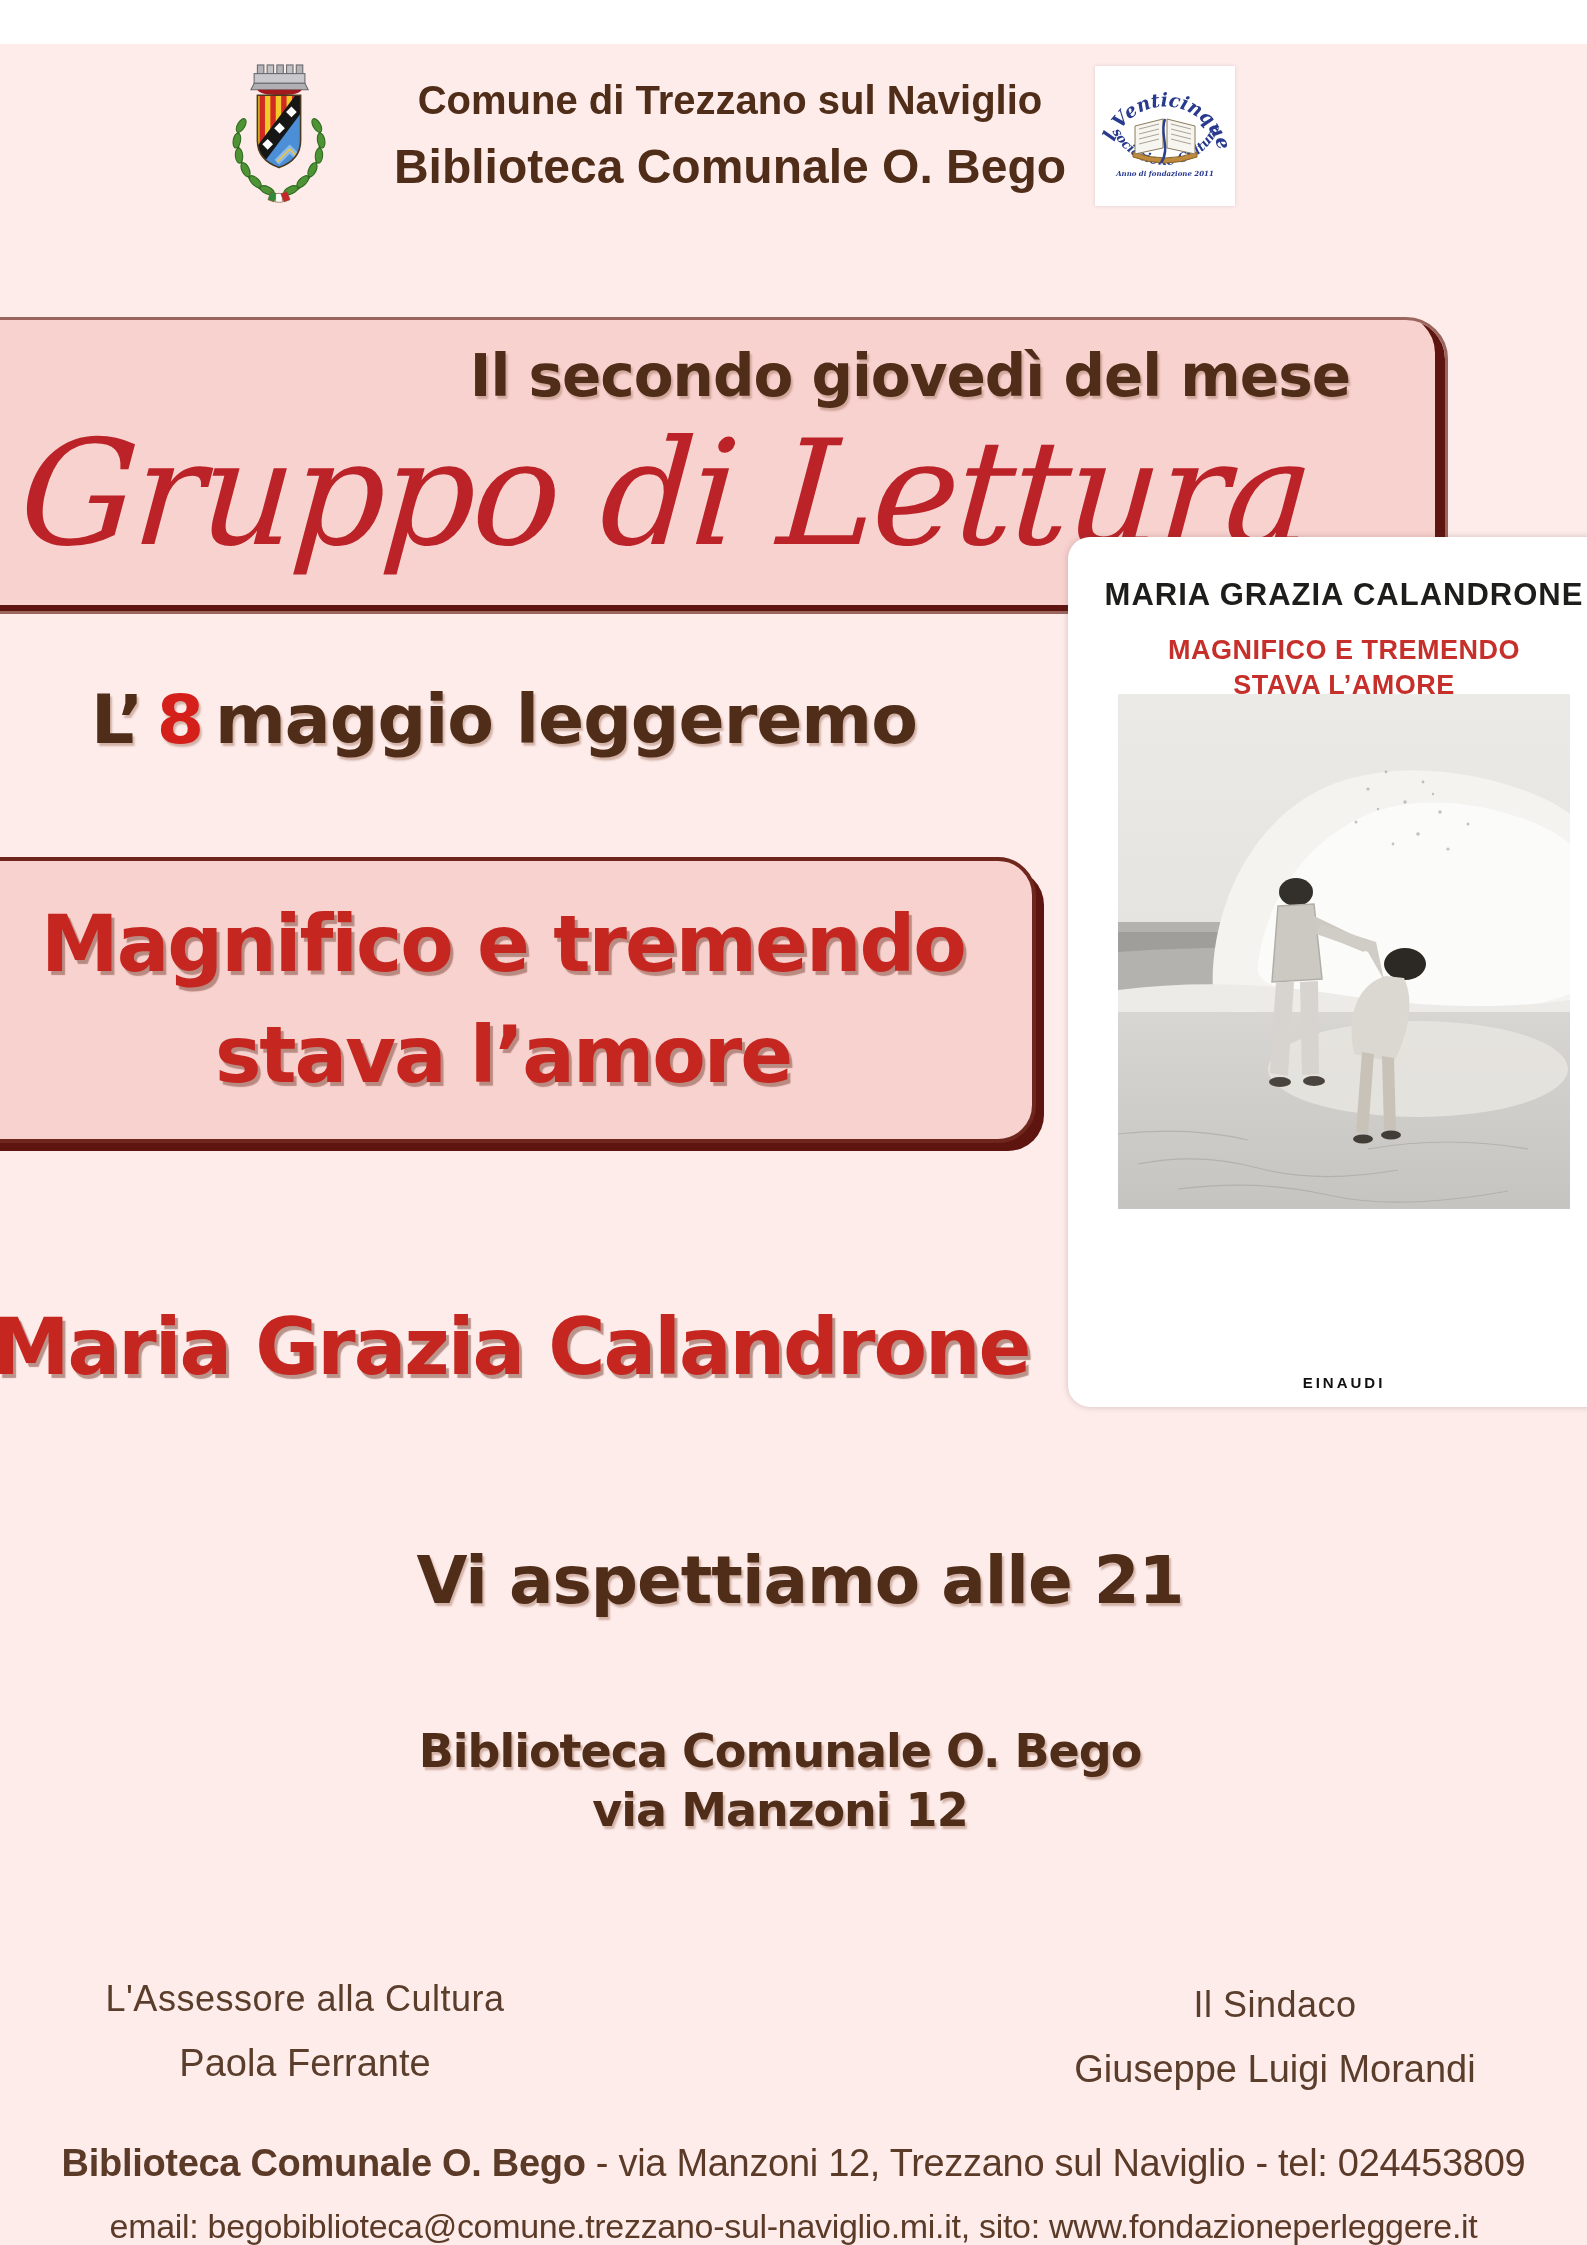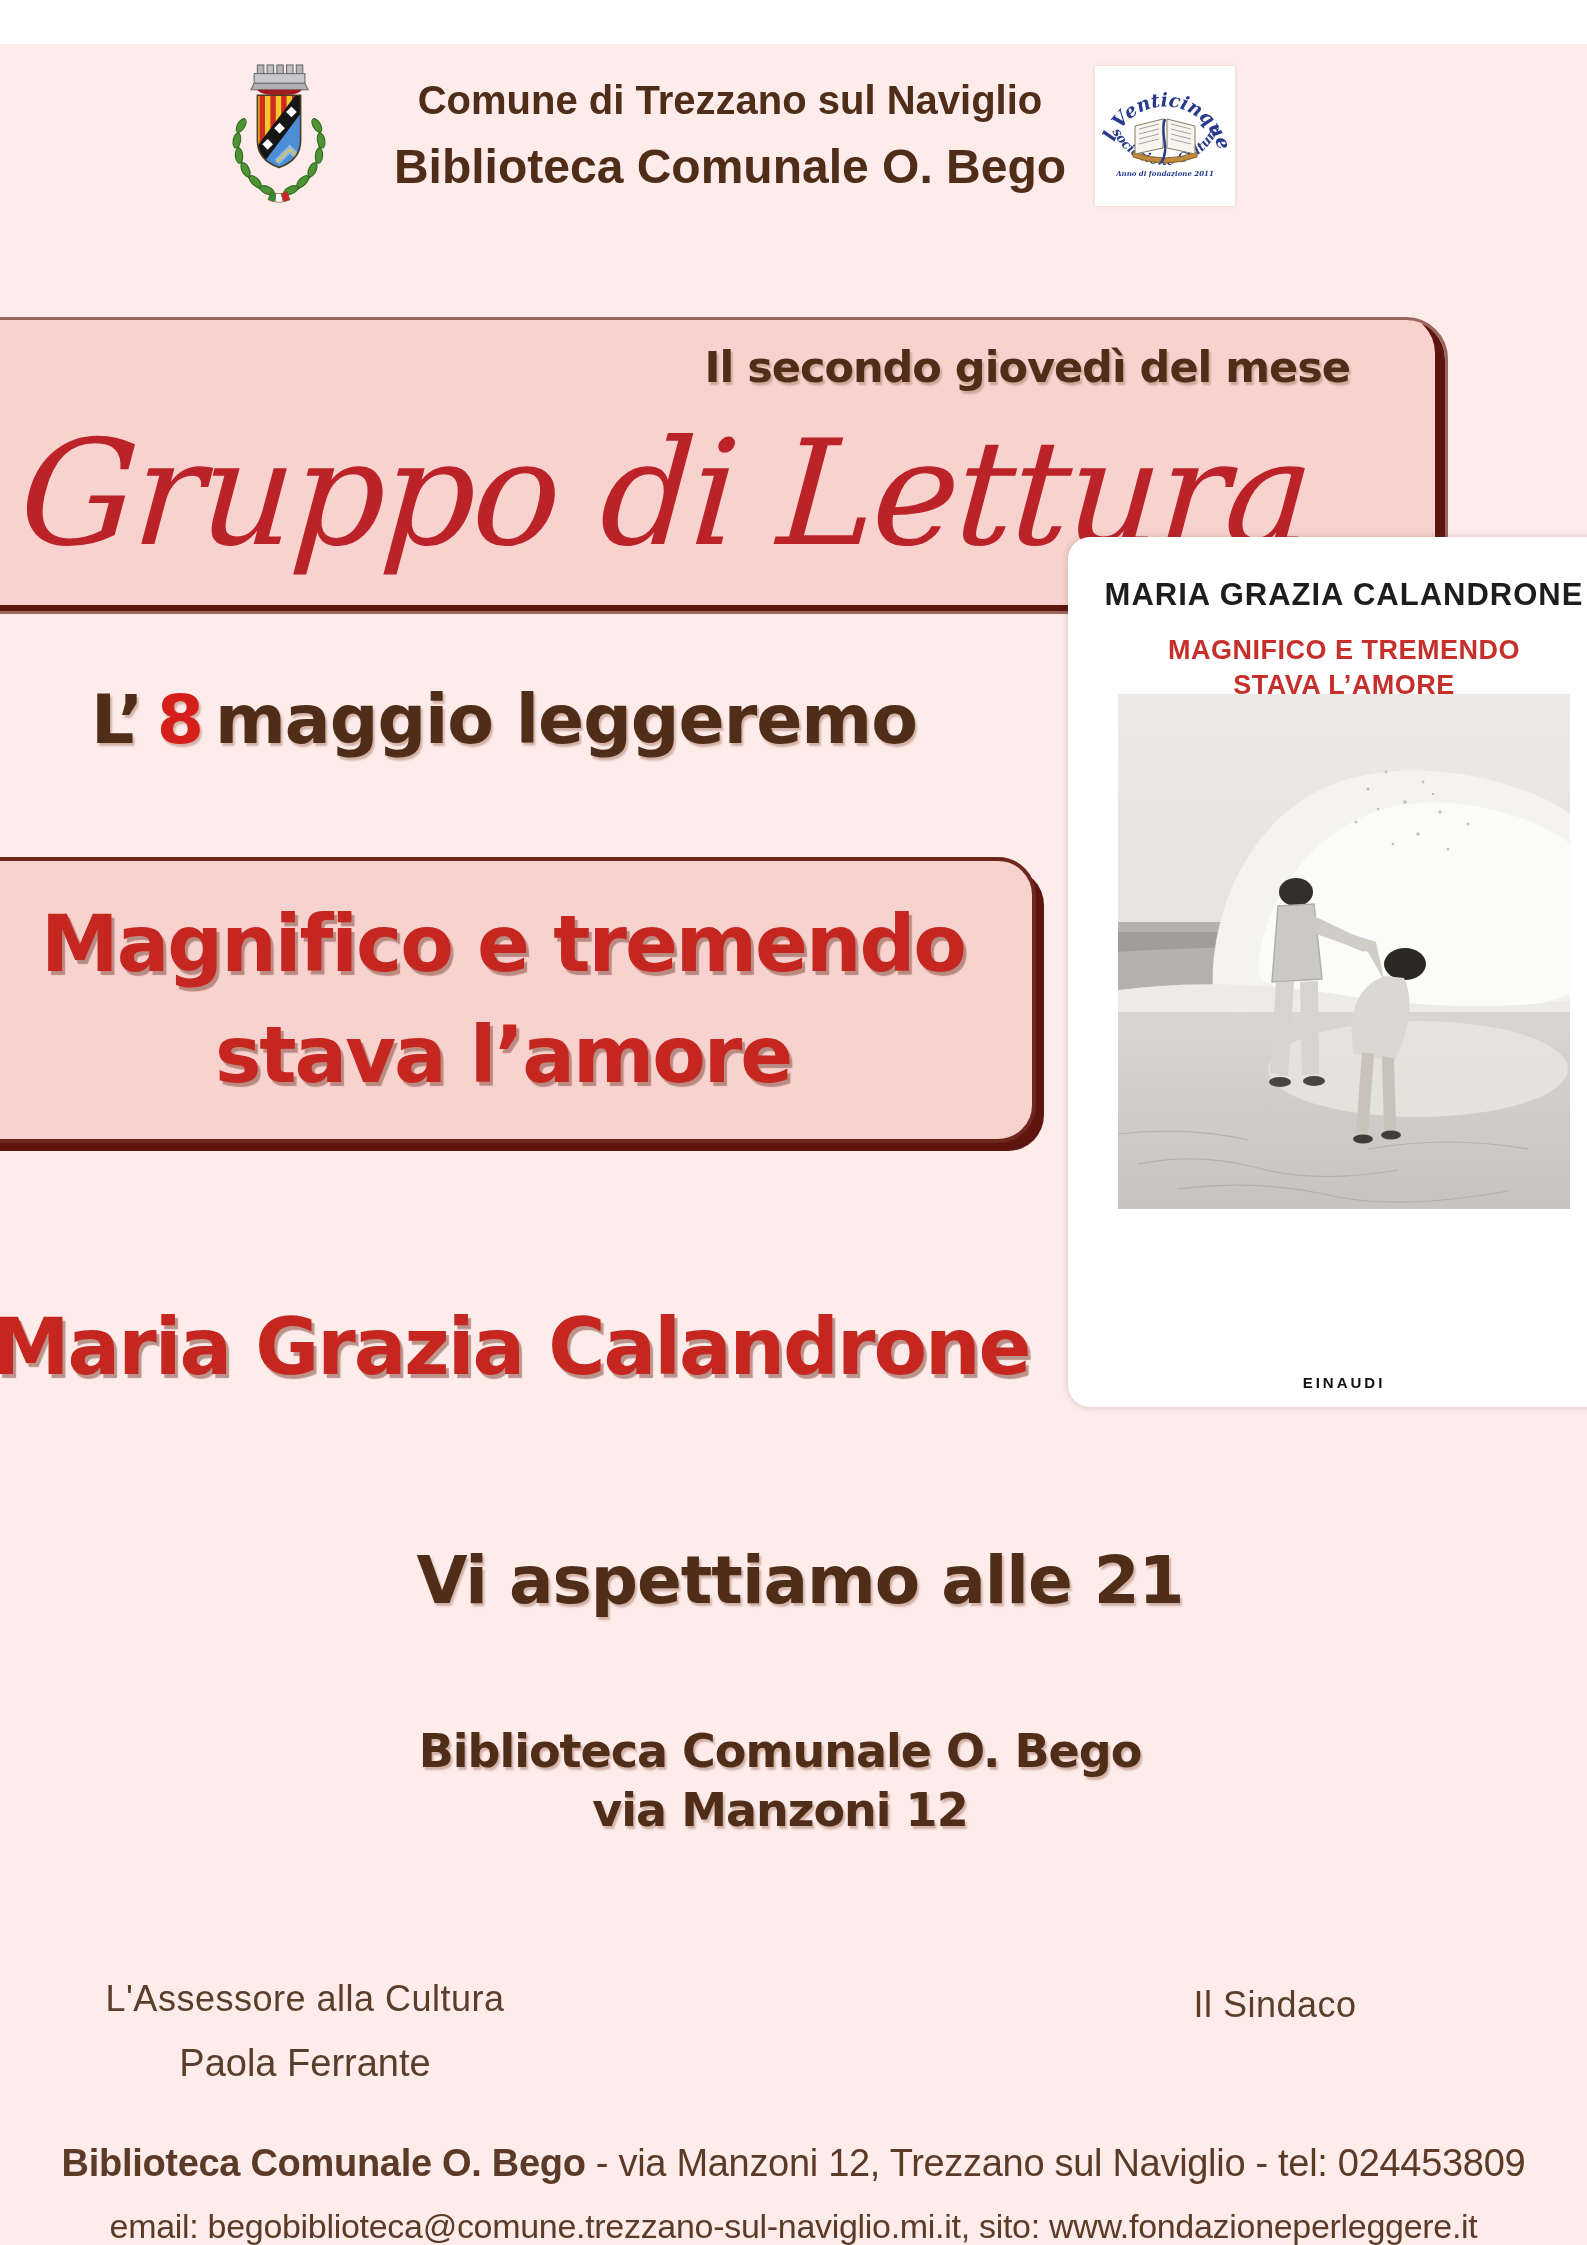--- a/index.html
+++ b/index.html
@@ -29,21 +29,21 @@
   
   .banner1{
     position:absolute;left:-30px;top:273px;width:1478px;height:297px;
     background:var(--pink);
     border:3px solid var(--borderlight);
     border-radius:0 42px 42px 0;
     box-shadow:inset -10px -6px 0 var(--maroon);
   }
   .banner-schedule{
     position:absolute;right:95px;top:22px;color:var(--brown);
-    font-size:43px;white-space:nowrap;
+    font-size:58px;white-space:nowrap;
   }
   .banner-title{
     position:absolute;left:48px;top:88px;color:var(--scriptred);
     font-size:146px;letter-spacing:-3px;white-space:nowrap;
     transform:skewX(-4deg);
   }
 
   
   .date-line{
     position:absolute;left:4px;top:636px;width:1000px;text-align:center;
@@ -295,20 +295,21 @@
     <div>Biblioteca Comunale O. Bego</div>
     <div>via Manzoni 12</div>
   </div>
 
   <div class="sign sign-left">
     <div class="role">L'Assessore alla Cultura</div>
     <div class="name">Paola Ferrante</div>
   </div>
   <div class="sign sign-right">
     <div class="role">Il Sindaco</div>
+    <div class="name">Giuseppe Luigi Morandi</div>
   </div>
 
   <div class="footer">
     <div class="f1"><b>Biblioteca Comunale O. Bego</b><span> - via Manzoni 12, Trezzano sul Naviglio - tel: 024453809</span></div>
     <div class="f2">email: begobiblioteca@comune.trezzano-sul-naviglio.mi.it, sito: www.fondazioneperleggere.it</div>
   </div>
 
 </div>
 
 </body></html>

